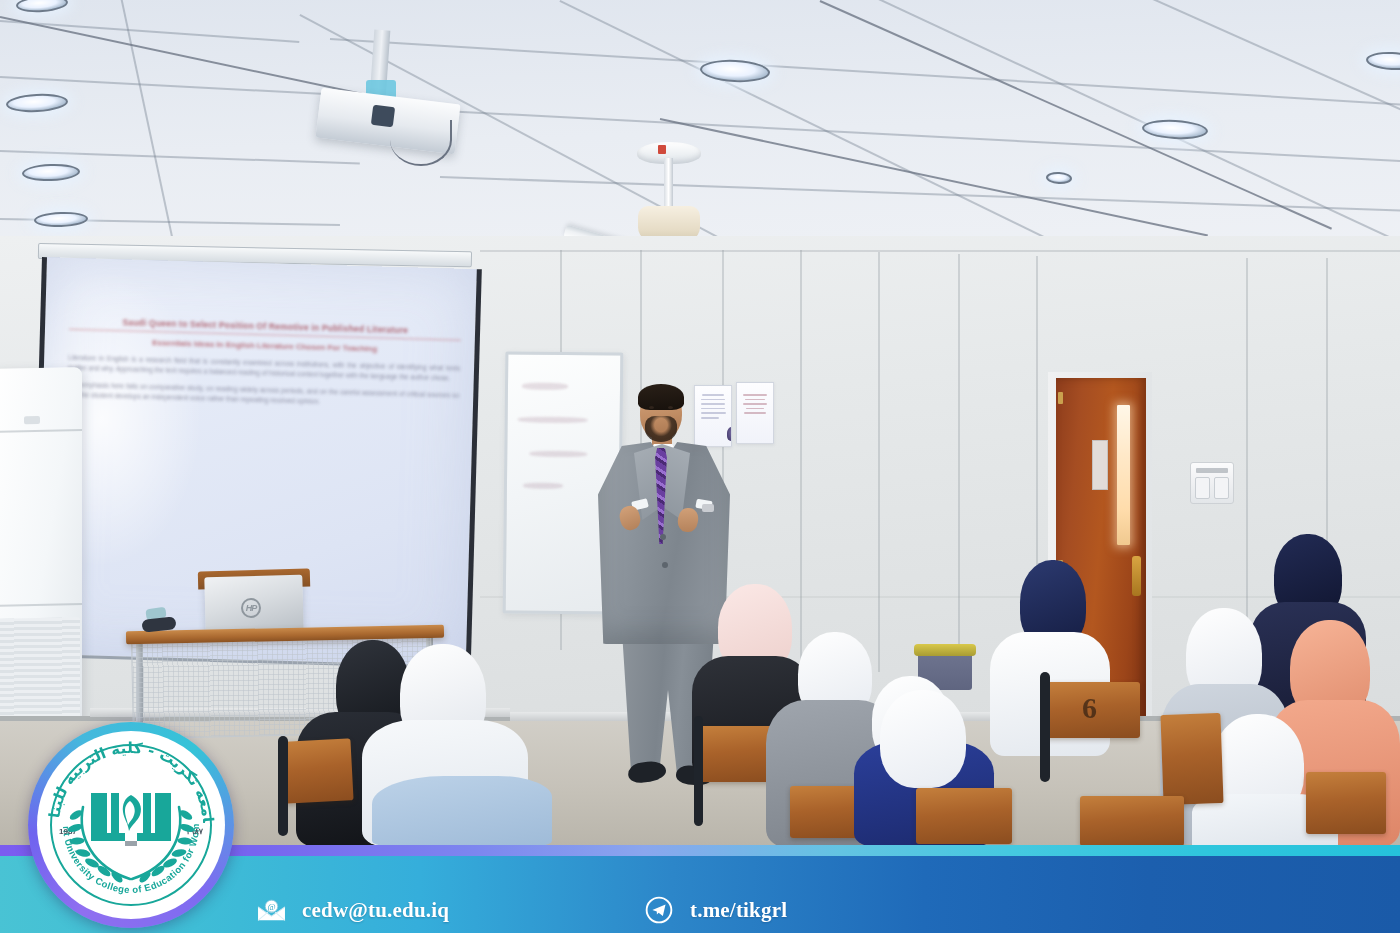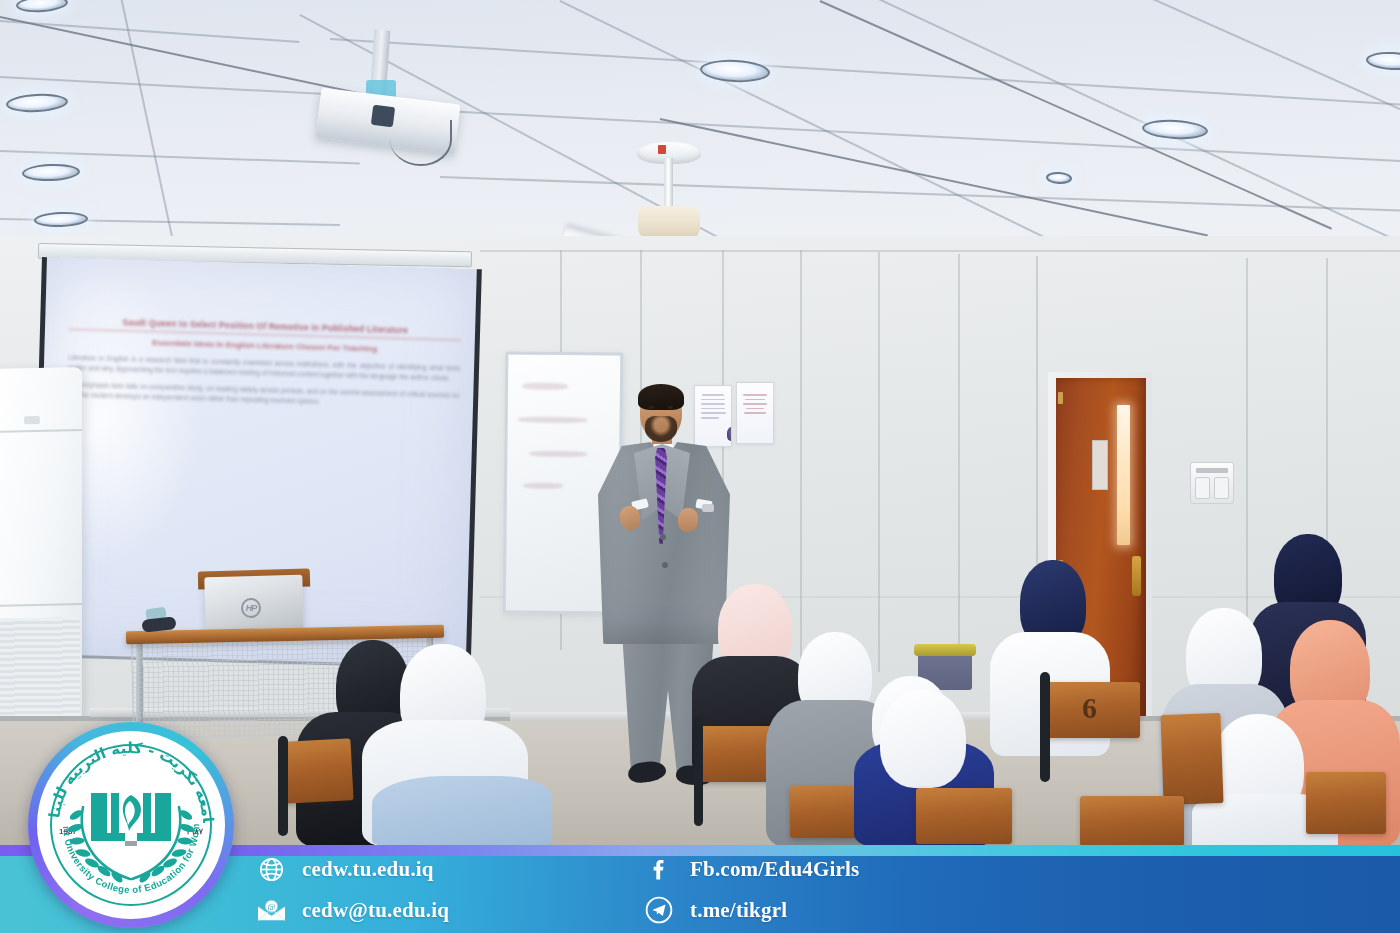--- a/index.html
+++ b/index.html
@@ -625,54 +625,34 @@
 
     <div class="person">
       <div class="hijab" style="left:880px; top:690px; width:86px; height:98px; background:linear-gradient(160deg,#ffffff,#e8ecf2);"></div>
     </div>
     <div class="chair-back" style="left:916px; top:788px; width:96px; height:56px;"></div>
     <div class="chair-back" style="left:1080px; top:796px; width:104px; height:50px;"></div>
   </div>
 
   <div class="footer">
 
-    <div class="foot-item" style="left:256px; top:9px;">
-      <span class="foot-icon">
-        <svg viewBox="0 0 24 24" width="27" height="27" fill="none" stroke="#fff" stroke-width="1.5">
-          <circle cx="12" cy="12" r="9.5"></circle>
-          <ellipse cx="12" cy="12" rx="4.5" ry="9.5"></ellipse>
-          <line x1="2.5" y1="12" x2="21.5" y2="12"></line>
-          <path d="M4.2 6.4c4.6 2.6 11 2.6 15.6 0"></path>
-          <path d="M4.2 17.6c4.6-2.6 11-2.6 15.6 0"></path>
-        </svg>
-      </span>
-      <span class="foot-text">cedw.tu.edu.iq</span>
-    </div>
 
     <div class="foot-item" style="left:256px; top:50px;">
       <span class="foot-icon">
         <svg viewBox="0 0 28 22" width="29" height="25">
           <path d="M1 7.5 L14 16.5 L27 7.5 L27 20.5 L1 20.5 Z" fill="#ffffff"></path>
           <path d="M1 7.5 L14 16.5 L27 7.5" fill="none" stroke="#cfe9f2" stroke-width="1"></path>
           <path d="M1 20.5 L10.5 12.5 M27 20.5 L17.5 12.5" stroke="#d8eef6" stroke-width="1" fill="none"></path>
           <circle cx="14" cy="7" r="6" fill="#ffffff" stroke="#8ec9dd" stroke-width="0.8"></circle>
           <text x="14" y="10.4" font-size="8.5" font-family="Liberation Serif, serif" text-anchor="middle" fill="#3aa9c6">@</text>
         </svg>
       </span>
       <span class="foot-text">cedw@tu.edu.iq</span>
     </div>
 
-    <div class="foot-item" style="left:644px; top:9px;">
-      <span class="foot-icon">
-        <svg viewBox="0 0 24 24" width="28" height="28">
-          <path d="M15.6 4.2h-2.4c-2.1 0-3.5 1.4-3.5 3.6v2.3H7.4v3.1h2.3V21h3.3v-7.8h2.4l.4-3.1h-2.8V8.3c0-.8.3-1.2 1.2-1.2h1.6V4.2z" fill="#ffffff"></path>
-        </svg>
-      </span>
-      <span class="foot-text">Fb.com/Edu4Girls</span>
-    </div>
 
     <div class="foot-item" style="left:644px; top:50px;">
       <span class="foot-icon">
         <svg viewBox="0 0 24 24" width="28" height="28">
           <circle cx="12" cy="12" r="10.6" fill="none" stroke="#fff" stroke-width="1.6"></circle>
           <path d="M6.3 12.1 L17.6 7.3 L15.3 17.2 L11.7 14.3 L10.2 15.8 L10.1 13.3 Z" fill="#ffffff"></path>
         </svg>
       </span>
       <span class="foot-text">t.me/tikgrl</span>
     </div>

